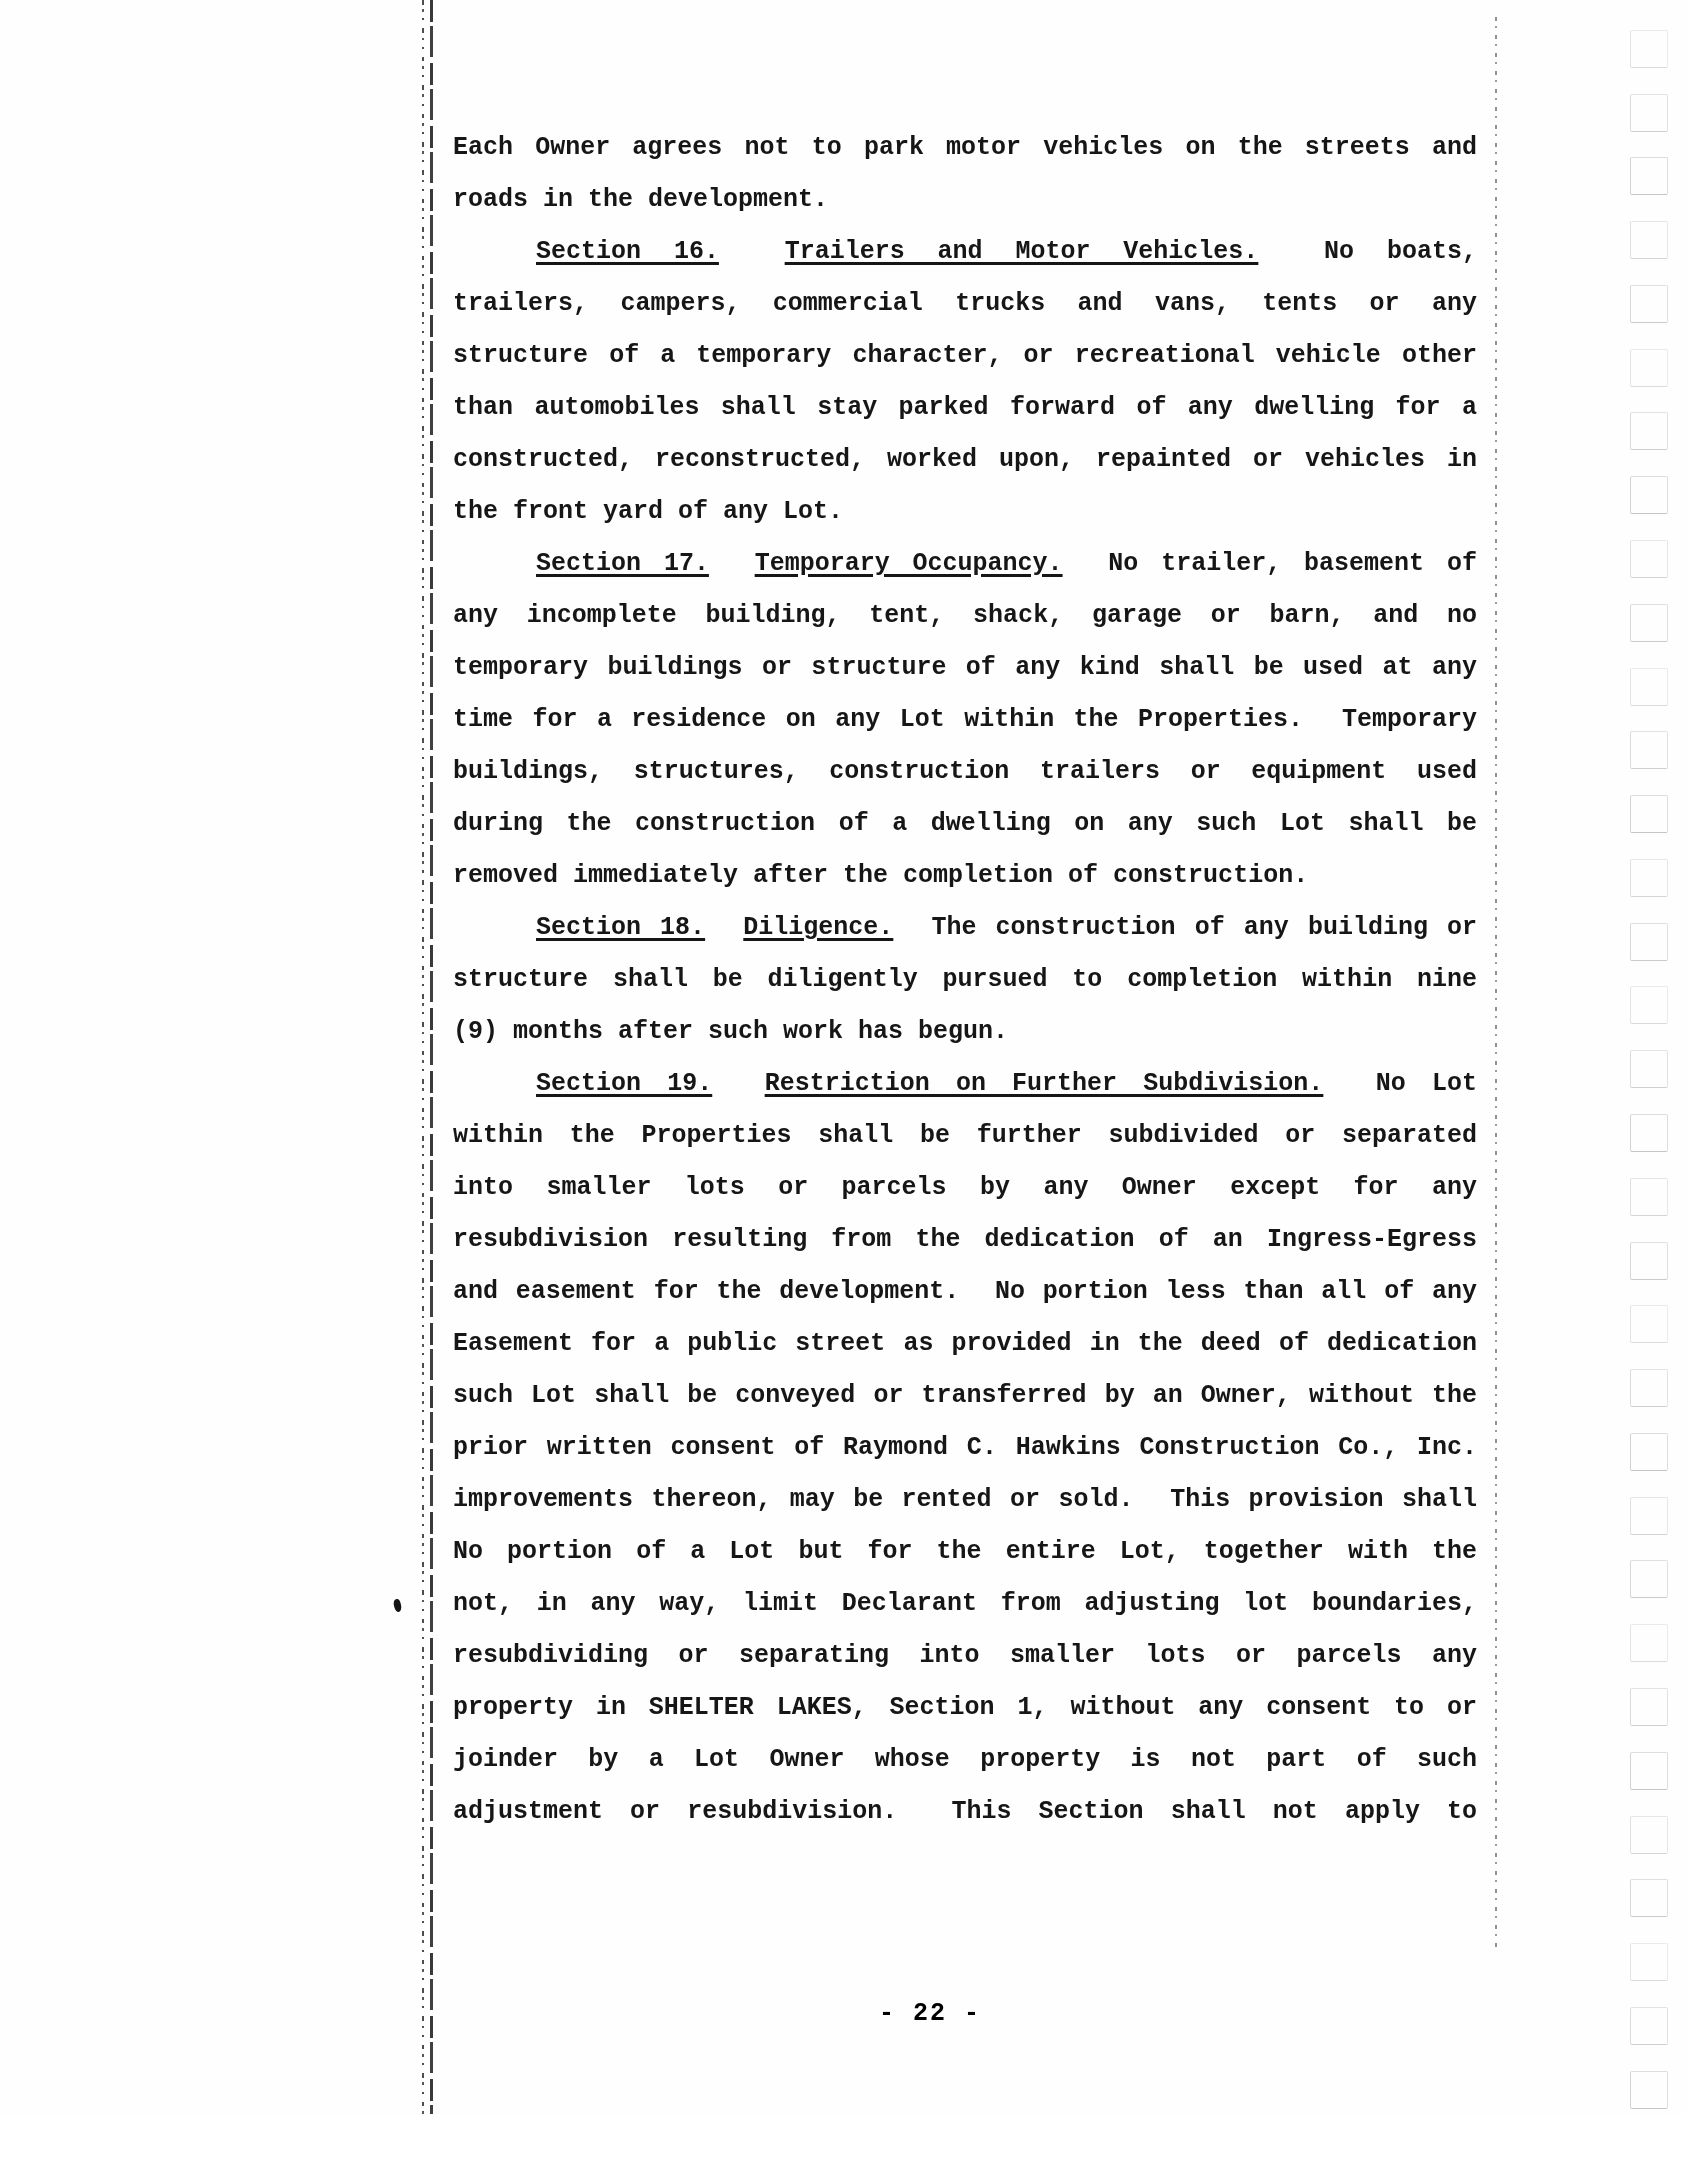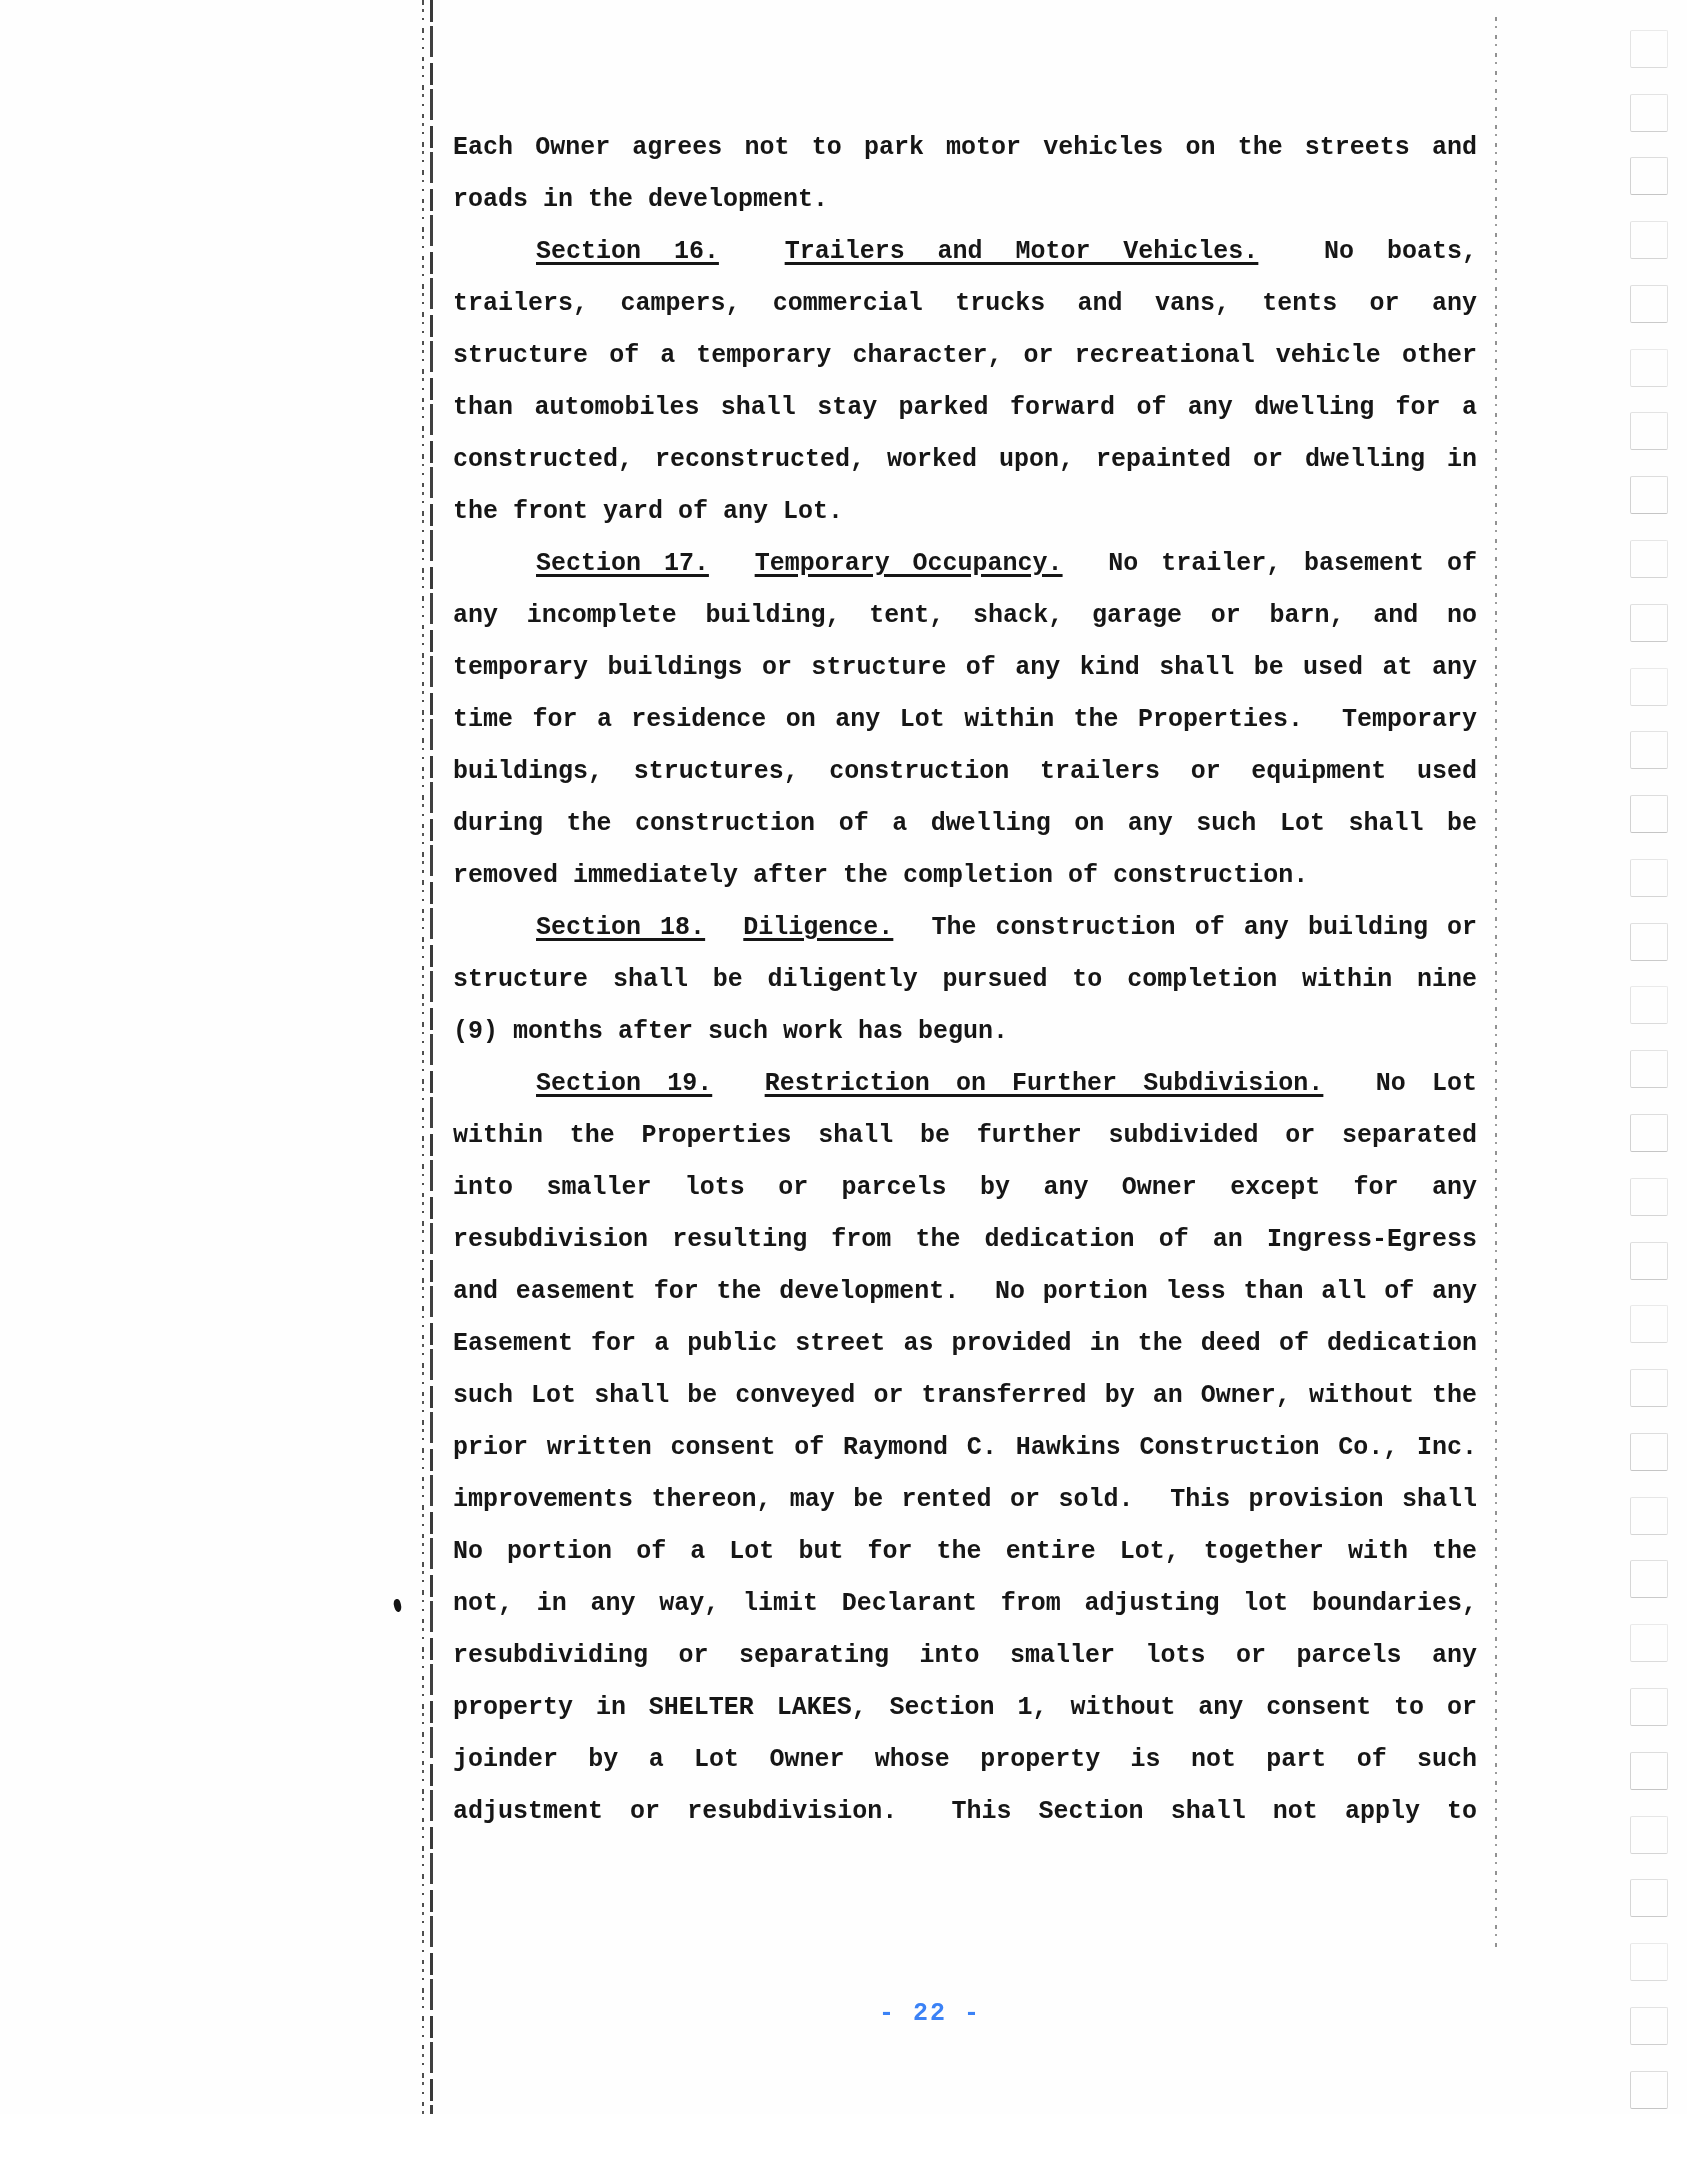--- a/index.html
+++ b/index.html
@@ -90,21 +90,21 @@
     text-decoration-thickness: 2.6px;
     text-underline-offset: 4px;
   }
   .page-number {
     position: absolute;
     top: 1999px; left: 930px;
     transform: translateX(-50%);
     font-size: 25px;
     font-weight: bold;
     letter-spacing: 2px;
-    color: #3b82f6;
+    color: #000000;
     white-space: pre;
   }
 </style>
 </head>
 <body>
 
 <div class="page">
   <div class="edge-a"></div>
   <div class="edge-b"></div>
   <div class="right-edge"></div>
@@ -145,21 +145,21 @@
       <div class="hole" style="top: 2134px; opacity: 0.64;"></div>
     </div>
   <div class="ink-blot"></div>
   <div class="text-block" id="text-block">
       <div class="line"><span>Each Owner agrees not to park motor vehicles on the streets and</span></div>
       <div class="line nj"><span>roads in the development.</span></div>
       <div class="line ind"><span class="u">Section 16.</span><span>&nbsp; </span><span class="u">Trailers and Motor Vehicles.</span><span>&nbsp; No boats,</span></div>
       <div class="line"><span>trailers, campers, commercial trucks and vans, tents or any</span></div>
       <div class="line"><span>structure of a temporary character, or recreational vehicle other</span></div>
       <div class="line"><span>than automobiles shall stay parked forward of any dwelling for a</span></div>
-      <div class="line"><span>constructed, reconstructed, worked upon, repainted or dwelling in</span></div>
+      <div class="line"><span>constructed, reconstructed, worked upon, repainted or vehicles in</span></div>
       <div class="line nj"><span>the front yard of any Lot.</span></div>
       <div class="line ind"><span class="u">Section 17.</span><span>&nbsp; </span><span class="u">Temporary Occupancy.</span><span>&nbsp; No trailer, basement of</span></div>
       <div class="line"><span>any incomplete building, tent, shack, garage or barn, and no</span></div>
       <div class="line"><span>temporary buildings or structure of any kind shall be used at any</span></div>
       <div class="line"><span>time for a residence on any Lot within the Properties.&nbsp; Temporary</span></div>
       <div class="line"><span>buildings, structures, construction trailers or equipment used</span></div>
       <div class="line"><span>during the construction of a dwelling on any such Lot shall be</span></div>
       <div class="line nj"><span>removed immediately after the completion of construction.</span></div>
       <div class="line ind"><span class="u">Section 18.</span><span>&nbsp; </span><span class="u">Diligence.</span><span>&nbsp; The construction of any building or</span></div>
       <div class="line"><span>structure shall be diligently pursued to completion within nine</span></div>

